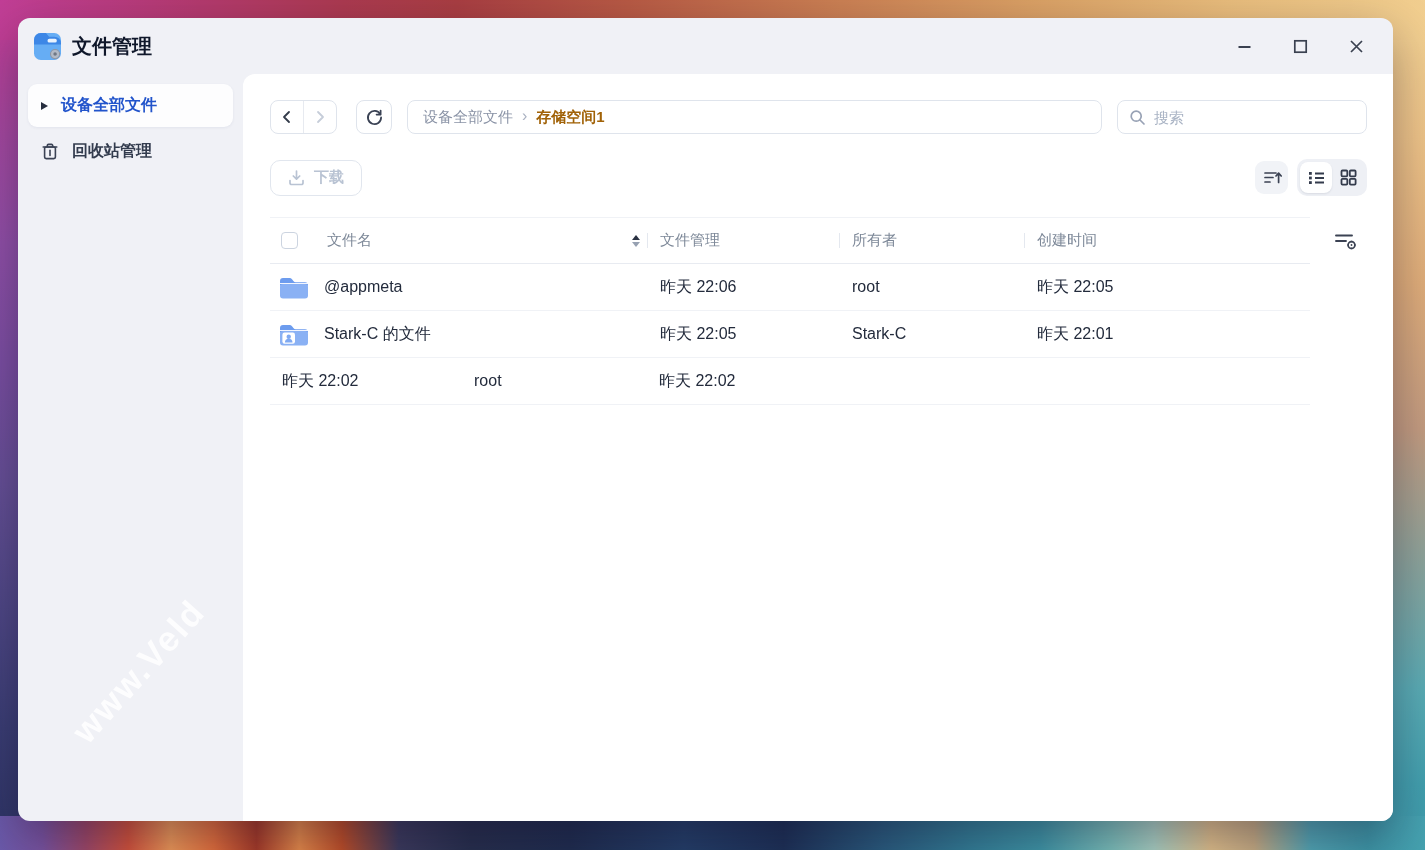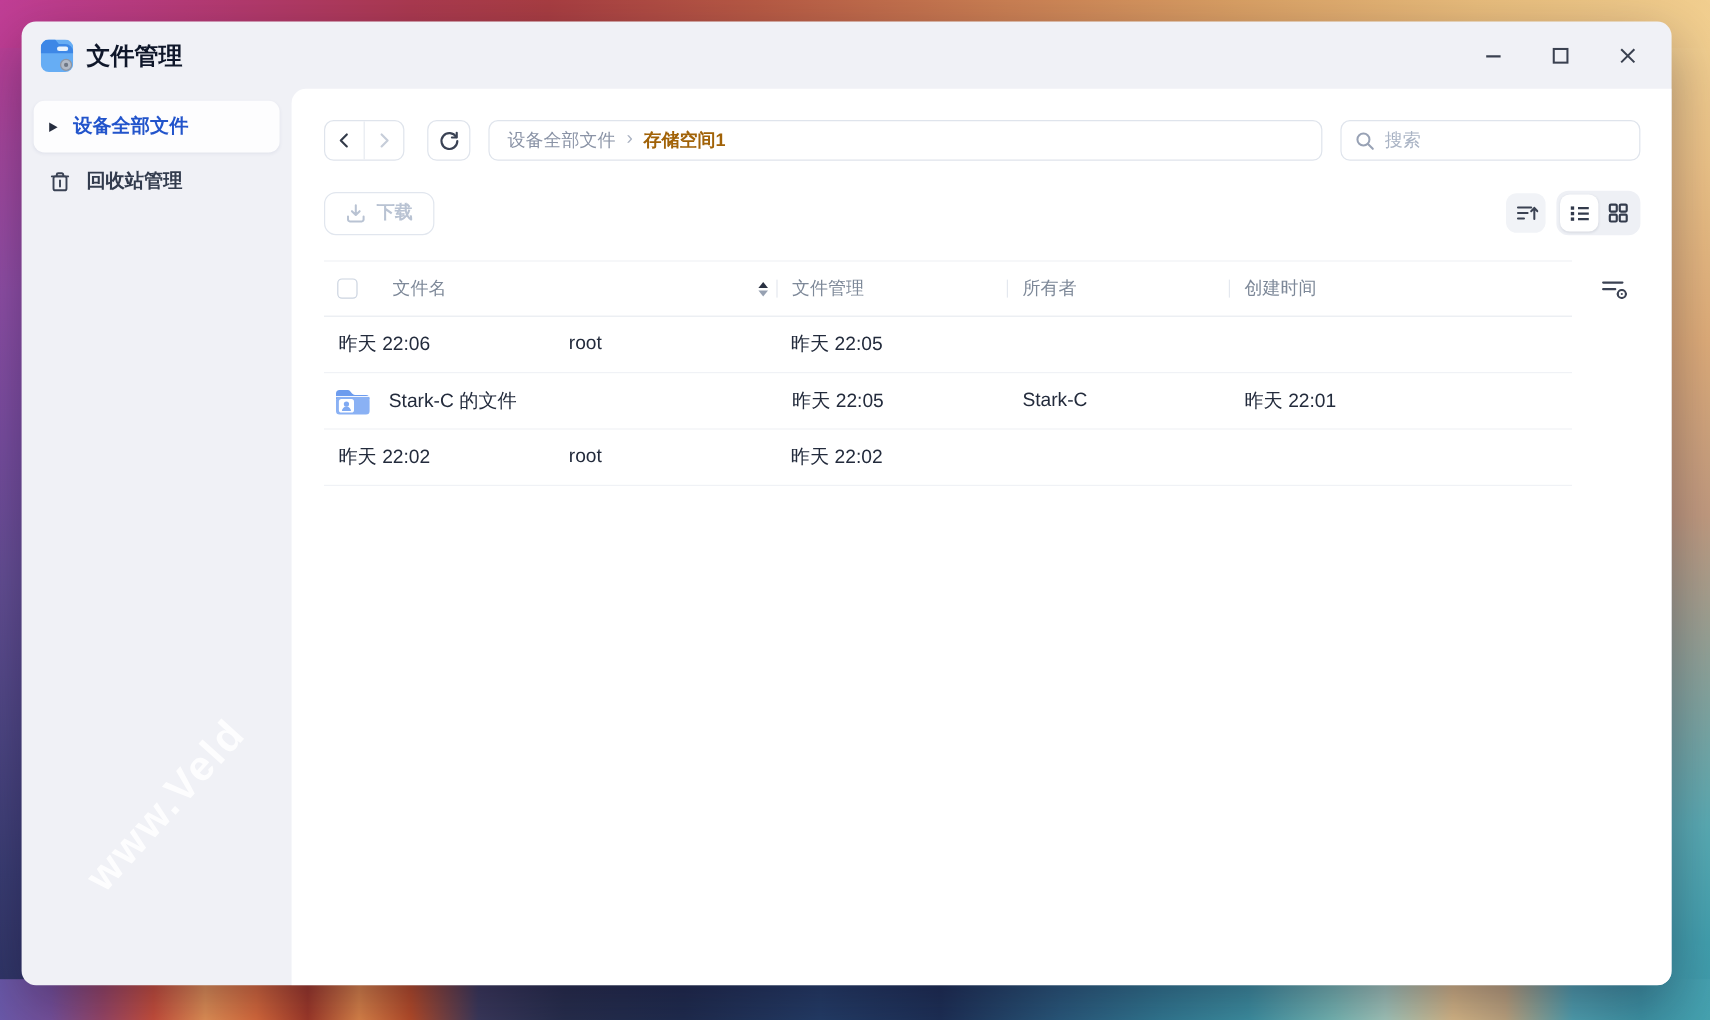--- a/index.html
+++ b/index.html
@@ -240,20 +240,28 @@
               </div>
               <div class="vsep"></div>
               <div class="col-mod-h">文件管理</div>
               <div class="vsep"></div>
               <div class="col-owner-h">所有者</div>
               <div class="vsep"></div>
               <div class="col-created-h">创建时间</div>
             </div>
 
             <div class="trow">
+              <div class="cell-name">
+                <svg class="file-icon" viewBox="0 0 30 25">
+                  <path d="M1 10 V6 a3 3 0 0 1 3-3 h6.6 a3 3 0 0 1 2.4 1.2 l1.4 1.8 a3 3 0 0 0 2.4 1.2 H26 a3 3 0 0 1 3 3 v0.6 H1 z" fill="#6d9cee"></path>
+                  <rect x="1" y="8" width="28" height="1" fill="#ffffff" opacity="0.9"></rect>
+                  <rect x="1" y="8.9" width="28" height="14.6" rx="3" fill="#8ab1f4"></rect>
+                </svg>
+                <span>@appmeta</span>
+              </div>
               <div class="cell-mod">昨天 22:06</div>
               <div class="cell-owner">root</div>
               <div class="cell-created">昨天 22:05</div>
             </div>
 
             <div class="trow">
               <div class="cell-name">
                 <svg class="file-icon" viewBox="0 0 30 25">
                   <path d="M1 10 V6 a3 3 0 0 1 3-3 h6.6 a3 3 0 0 1 2.4 1.2 l1.4 1.8 a3 3 0 0 0 2.4 1.2 H26 a3 3 0 0 1 3 3 v0.6 H1 z" fill="#6d9cee"></path>
                   <rect x="1" y="8" width="28" height="1" fill="#ffffff" opacity="0.9"></rect>

